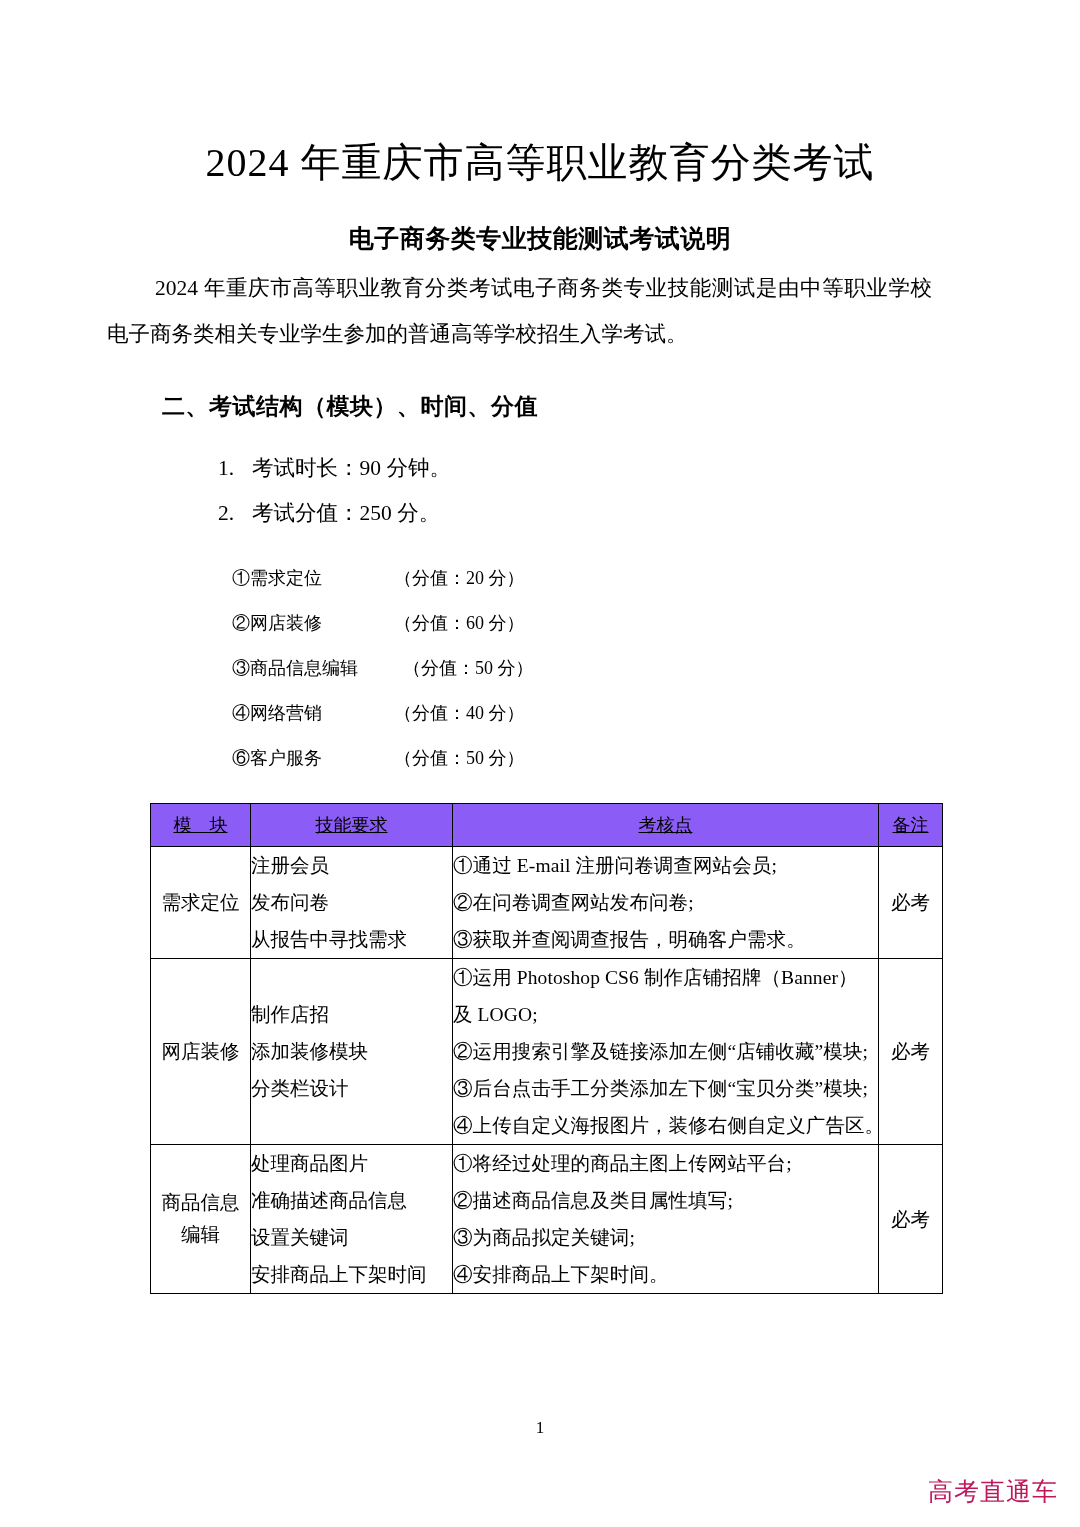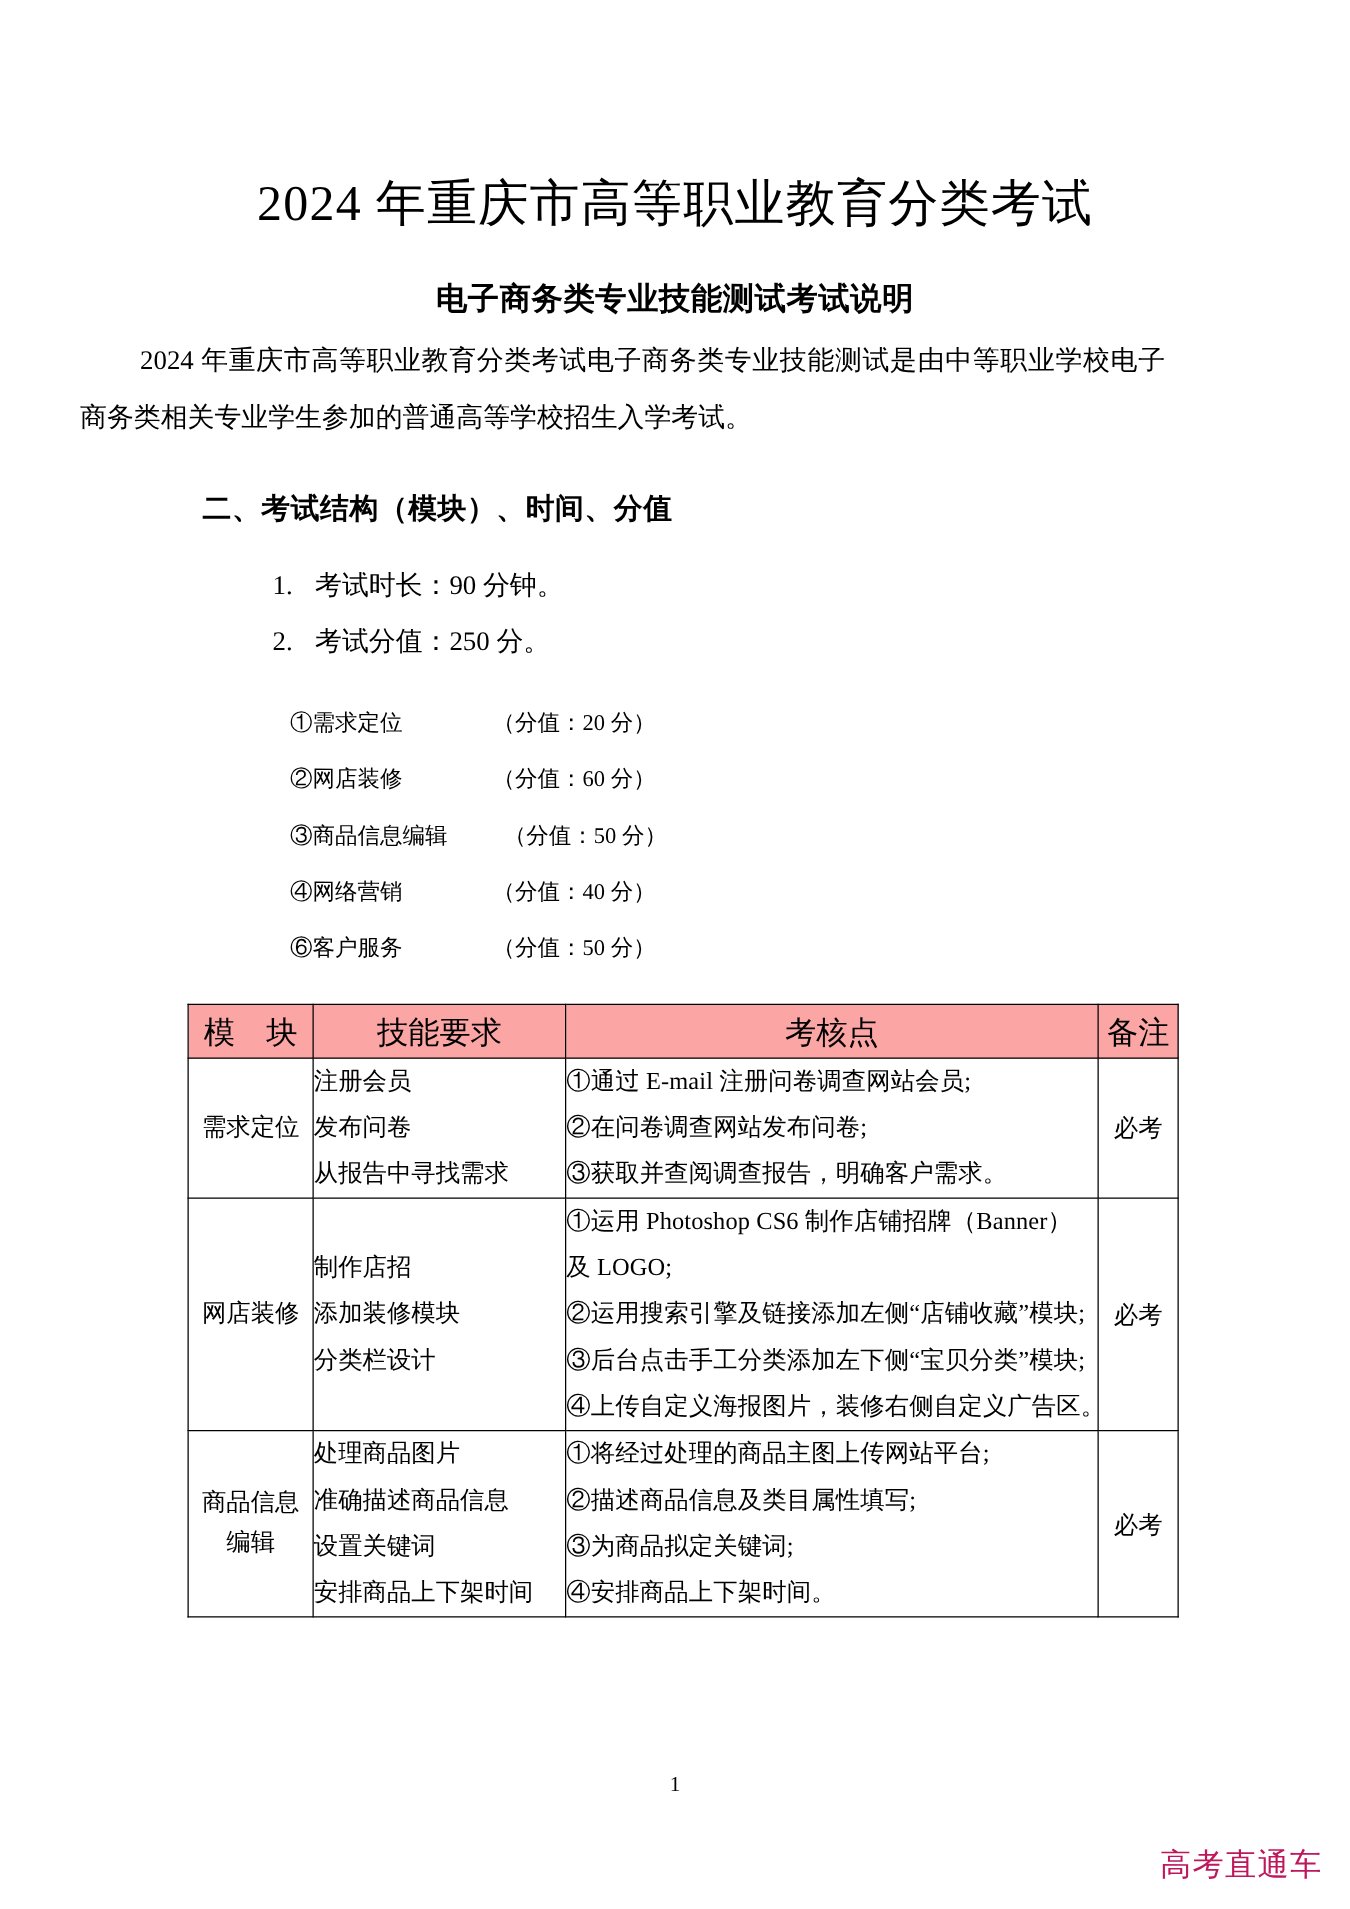--- a/index.html
+++ b/index.html
@@ -49,21 +49,21 @@
     padding-left: 162px;
     padding-top: 34px;
     letter-spacing: 0.5px;
     font-family: "DejaVu Sans", "Liberation Sans", sans-serif;
   }
   
   .body-para {
     font-size: 21.5px;
     line-height: 46px;
     margin: 0;
-    padding: 10px 148px 0 64px;
+    padding: 10px 148px 0 107px;
     text-align: justify;
     text-justify: inter-ideograph;
     text-indent: 48px;
   }
   
   .num-list {
     margin: 16px;
     padding: 8px 0 0 0;
     list-style: none;
   }
@@ -104,25 +104,26 @@
     table-layout: fixed;
     font-size: 19.5px;
     font-family: "Liberation Serif", "DejaVu Serif", serif;
   }
   table.spec th, table.spec td {
     border: 1.6px solid #000000;
     padding: 0;
     vertical-align: middle;
   }
   table.spec thead th {
-    background: #fca5a5;
+    background: #8b5cf6;
     font-weight: normal;
     height: 42px;
     text-align: center;
-    font-size: 25px;
+    font-size: 18px;
+    text-decoration: underline;
   }
   .col-mod   { width: 100px; }
   .col-skill { width: 202px; }
   .col-point { width: 426px; }
   .col-note  { width: 64px; }
   td.c-mod {
     text-align: center;
     line-height: 32px;
     padding: 2px 4px;
   }

